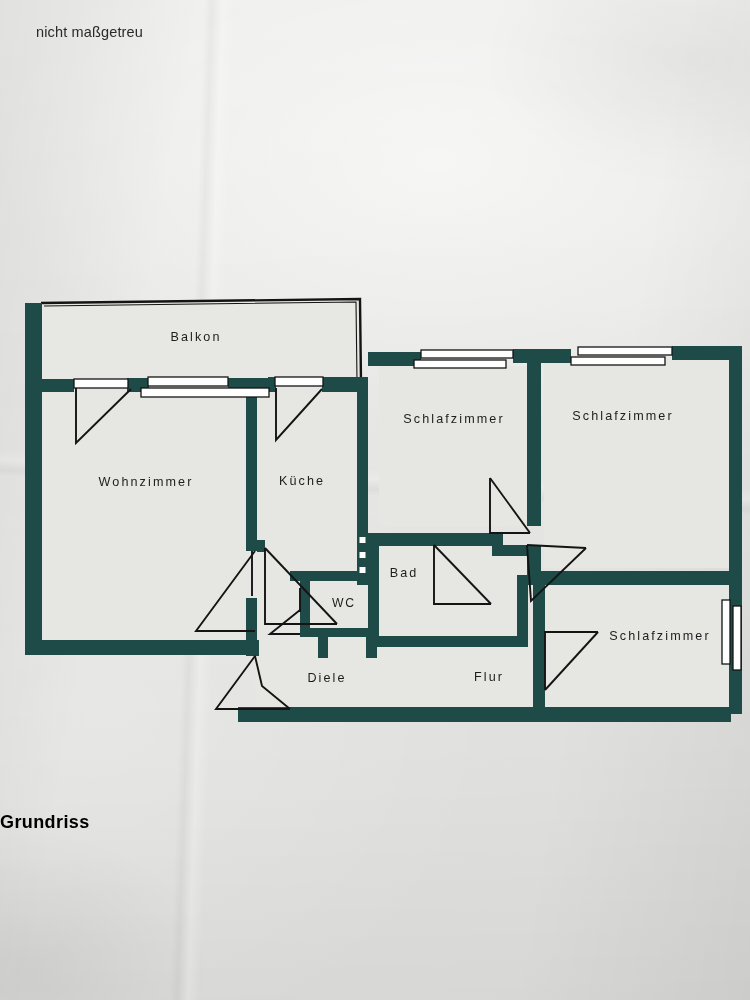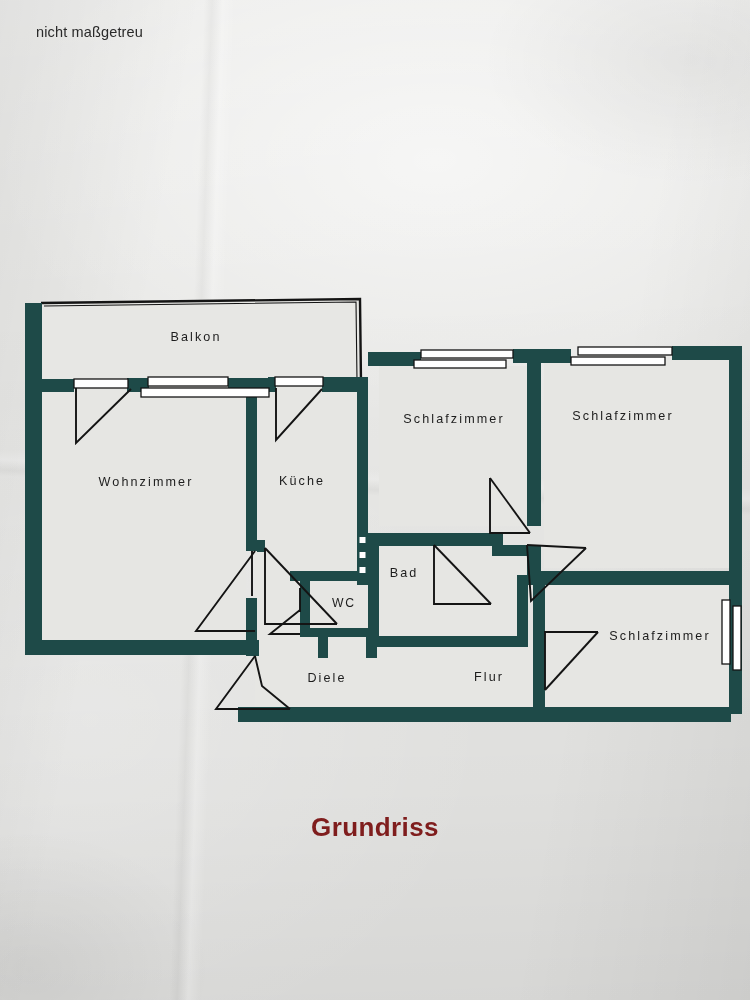--- a/index.html
+++ b/index.html
@@ -51,24 +51,24 @@
     font-size: 14.5px;
     color: #2a2a2a;
     letter-spacing: 0.15px;
     white-space: nowrap;
   }
   #plan-caption {
     position: absolute;
     left: 0;
     top: 812px;
     width: 750px;
-    text-align: center;
-    font-size: 26px;
+    text-align: left;
+    font-size: 18px;
     font-weight: bold;
-    color: #7f1d1d;
+    color: #000000;
     letter-spacing: 0.4px;
   }
 
   
   #plan-svg {
     position: absolute;
     left: 0;
     top: 0;
     width: 750px;
     height: 1000px;

